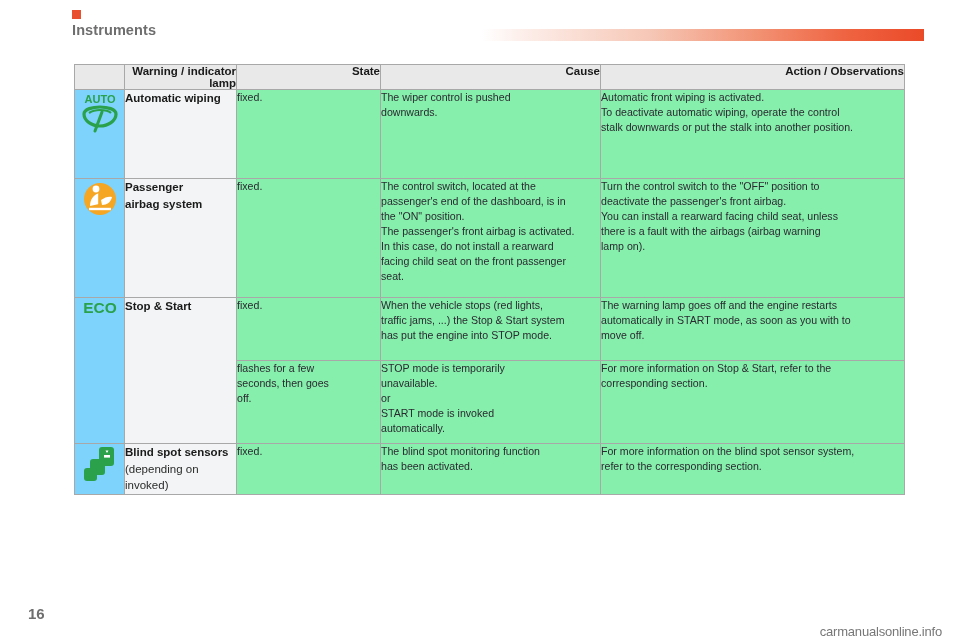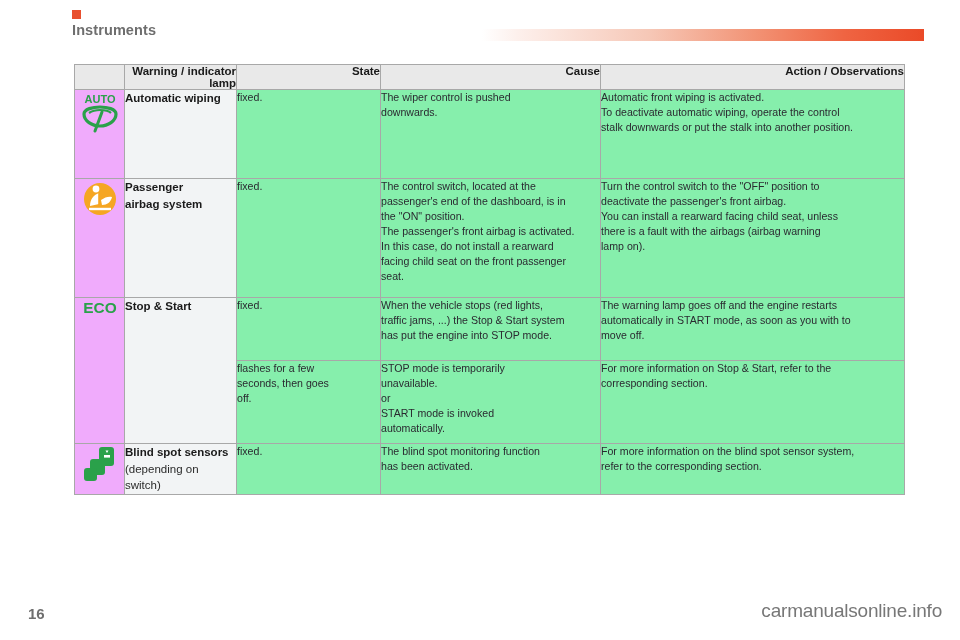--- a/index.html
+++ b/index.html
@@ -67,21 +67,21 @@
     height: 15px;
   }
 
   .col-icon   { width: 50px; }
   .col-lamp   { width: 112px; }
   .col-state  { width: 144px; }
   .col-cause  { width: 220px; }
   .col-action { width: 304px; }
 
   td.cell-icon {
-    background: #f0abfc;
+    background: #7dd3fc;
     text-align: center;
     padding-top: 9px;
   }
   td.cell-lamp {
     background: #f2f4f5;
     padding: 9px 10px 12px 12px;
     font-size: 11.5px;
     font-weight: bold;
     color: #1a1a1a;
     line-height: 1.45;
@@ -116,22 +116,22 @@
   
   #page-number {
     position: absolute;
     left: 28px; top: 605px;
     font-size: 15px;
     font-weight: bold;
     color: #6e6e6e;
   }
   #watermark {
     position: absolute;
-    right: 18px; top: 600px;
-    font-size: 19px;
+    right: 18px; top: 624px;
+    font-size: 13px;
     color: #777777;
     letter-spacing: -.2px;
     font-family: "Liberation Sans", sans-serif;
   }
 </style>
 </head>
 <body>
 
 <div id="page-header">
   <div id="section-marker"></div>
@@ -269,21 +269,21 @@
           <rect x="19" y="3" width="15" height="19" rx="3" fill="#2aa14a"></rect>
           <rect x="24" y="11" width="6" height="2.6" fill="#ffffff"></rect>
           <path d="M25.5 6.5 L28.5 6.5 L27 9 Z" fill="#ffffff"></path>
           <rect x="10" y="15" width="15" height="16" rx="3" fill="#2aa14a"></rect>
           <rect x="4" y="24" width="13" height="13" rx="3" fill="#2aa14a"></rect>
           <circle cx="8" cy="34" r="2" fill="#2aa14a"></circle>
         </svg>
       </td>
       <td class="cell-lamp">
         <span>Blind spot sensors</span>
-        <span class="sub">(depending on switch)</span>
+        <span class="sub">(depending on invoked)</span>
       </td>
       <td class="cell-text">
         <span>fixed.</span>
       </td>
       <td class="cell-text">
         <span class="line">The blind spot monitoring function</span>
         <span class="line">has been activated.</span>
       </td>
       <td class="cell-text">
         <span class="line">For more information on the blind spot sensor system,</span>

